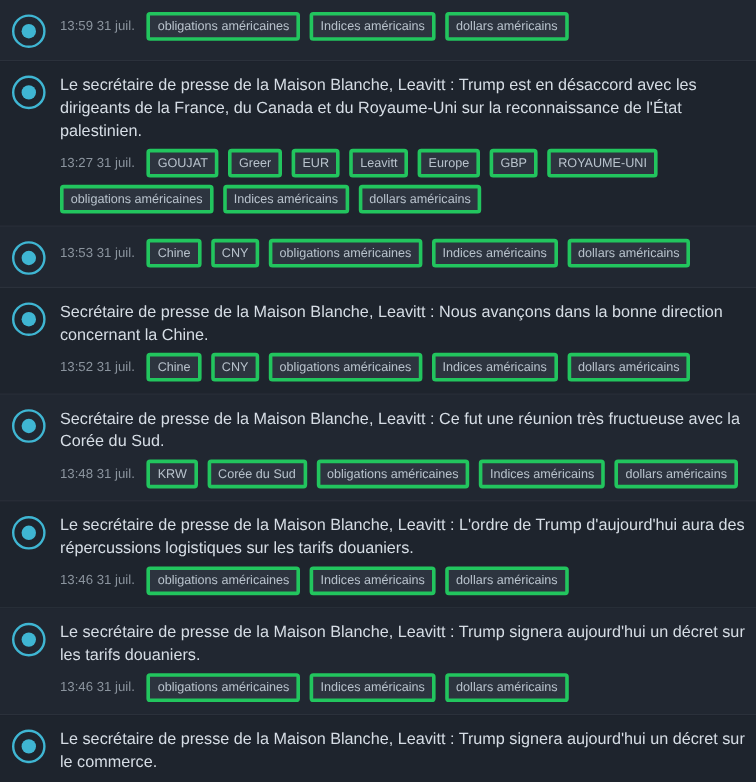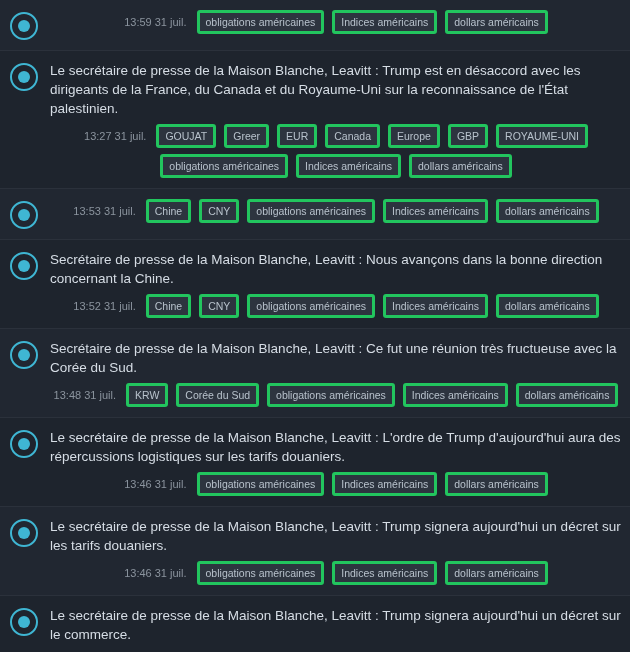--- a/index.html
+++ b/index.html
@@ -58,21 +58,20 @@
     line-height: 19px;
     color: #d6dde5;
     margin: 0 0 6px 0;
     font-family: "Liberation Sans", sans-serif;
   }
   .meta-row {
     display: flex;
     flex-wrap: wrap;
     align-items: center;
     gap: 6px 8px;
-    justify-content: center;
   }
   .timestamp {
     font-size: 11px;
     color: #8b949e;
     white-space: nowrap;
     margin-right: 2px;
   }
   .tag {
     font-size: 10.5px;
     line-height: 14px;
@@ -105,21 +104,21 @@
       <div class="bullet-icon">
         <div class="dot"></div>
       </div>
       <div class="item-body">
         <p class="headline">Le secrétaire de presse de la Maison Blanche, Leavitt : Trump est en désaccord avec les dirigeants de la France, du Canada et du Royaume-Uni sur la reconnaissance de l'État palestinien.</p>
         <div class="meta-row">
           <span class="timestamp">13:27 31 juil.</span>
           <span class="tag">GOUJAT</span>
           <span class="tag">Greer</span>
           <span class="tag">EUR</span>
-          <span class="tag">Canada</span>
+          <span class="tag">Leavitt</span>
           <span class="tag">Europe</span>
           <span class="tag">GBP</span>
           <span class="tag">ROYAUME-UNI</span>
           <span class="tag">obligations américaines</span>
           <span class="tag">Indices américains</span>
           <span class="tag">dollars américains</span>
         </div>
       </div>
     </div>
     <div class="news-item">

